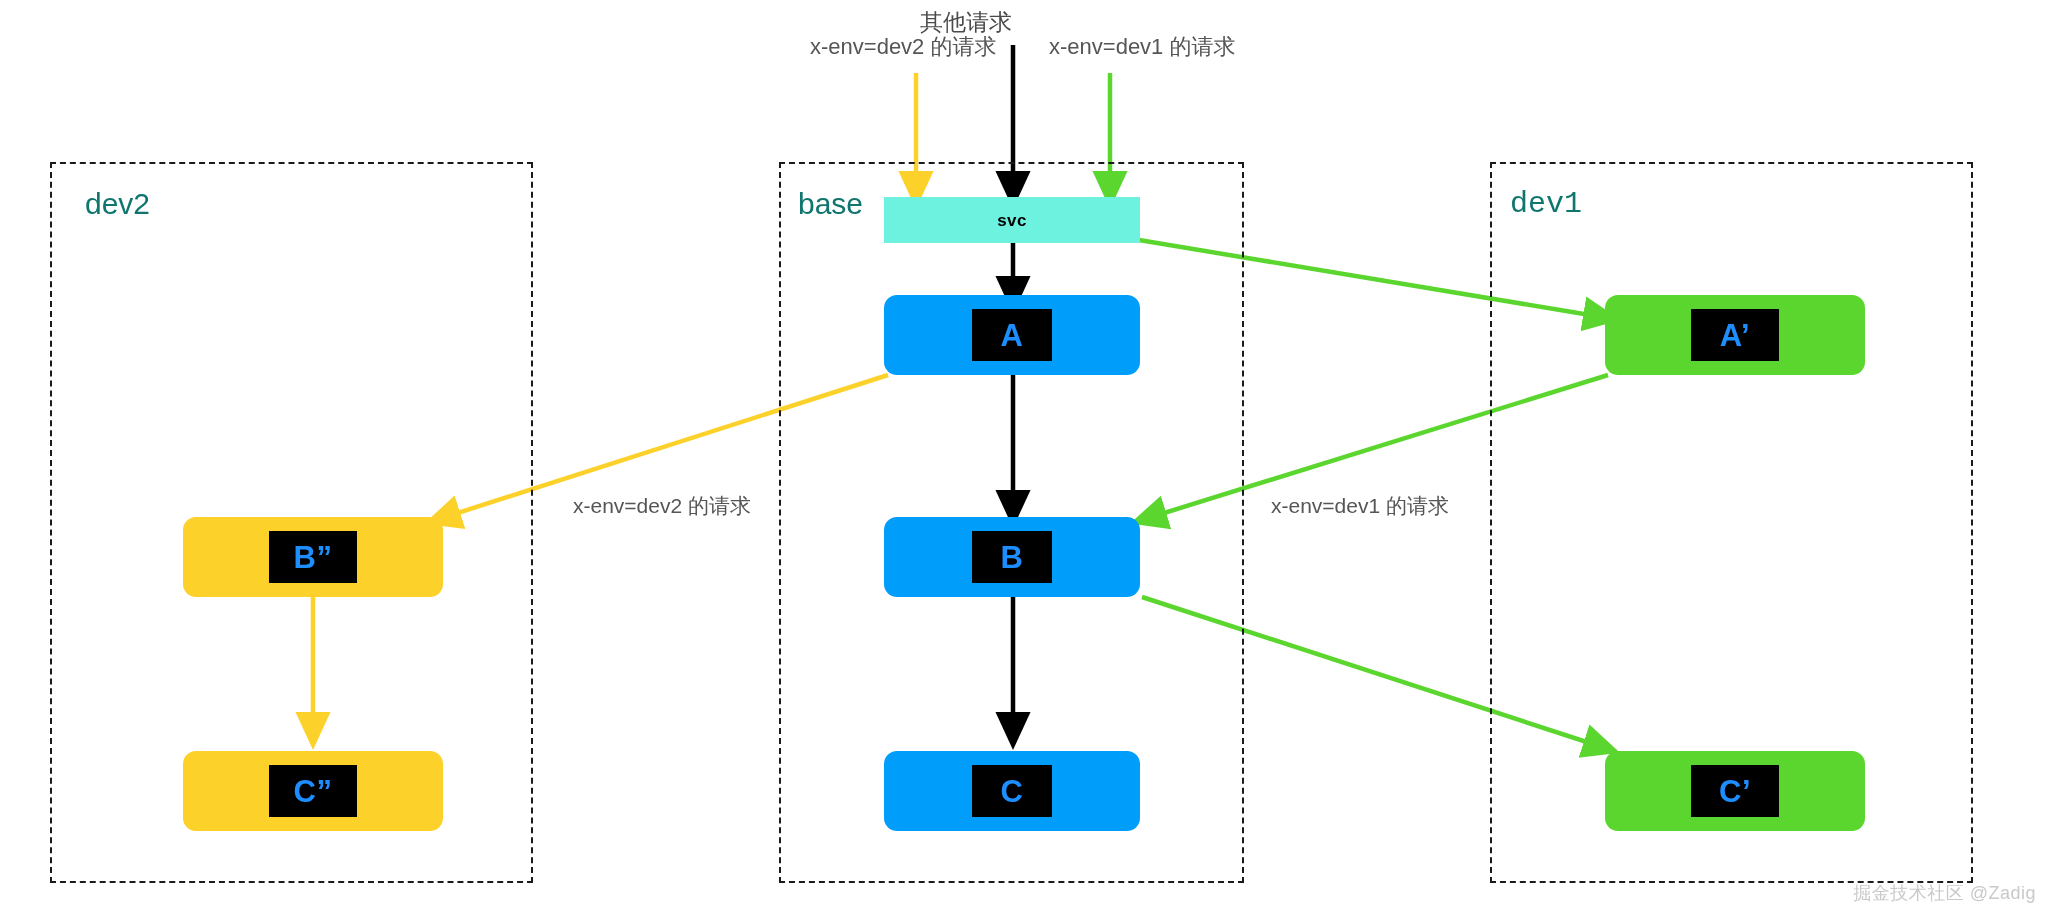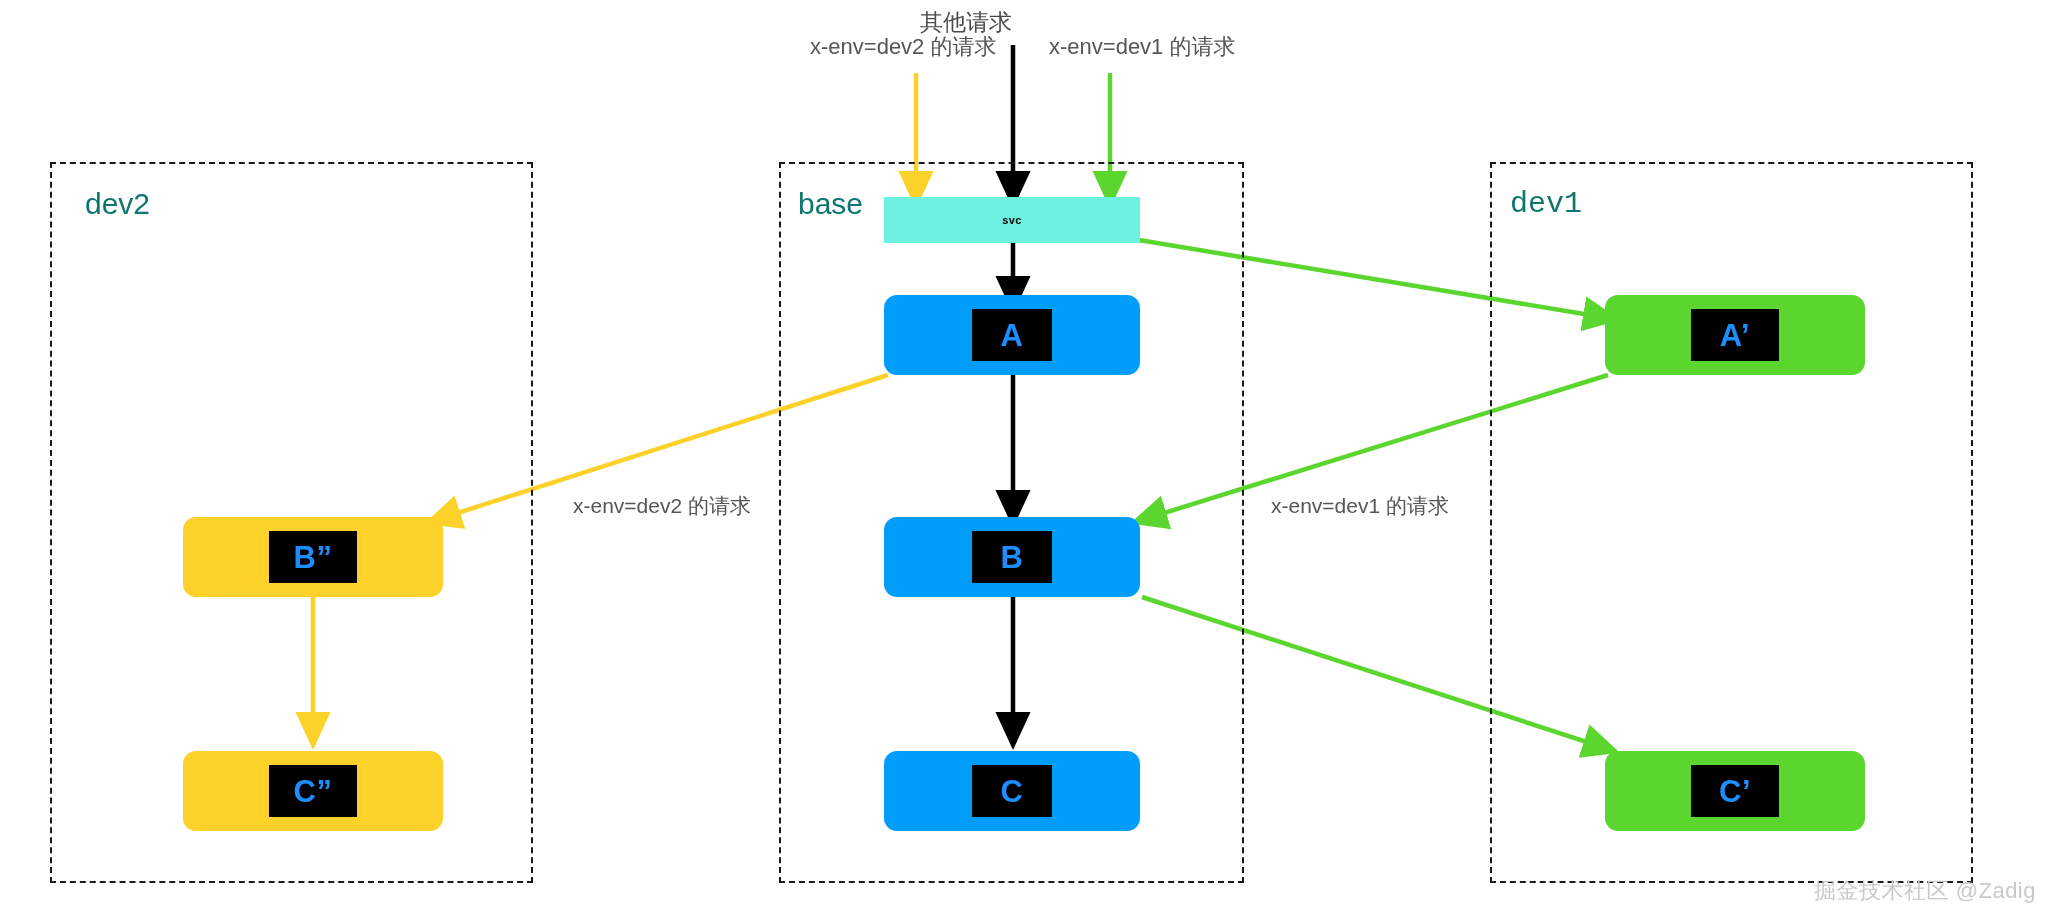--- a/index.html
+++ b/index.html
@@ -73,21 +73,21 @@
   .svc-bar {
     position: absolute;
     background: #6ef2e0;
     border-radius: 0;
     display: flex;
     align-items: center;
     justify-content: center;
   }
   .svc-bar span {
     color: #000000;
-    font-size: 11px;
+    font-size: 17px;
     font-weight: bold;
     letter-spacing: 0.4px;
     line-height: 1;
   }
 
   
   .caption {
     position: absolute;
     color: #555555;
     font-size: 22px;
@@ -105,21 +105,21 @@
     line-height: 1;
     white-space: nowrap;
   }
 
   
   .watermark {
     position: absolute;
     right: 10px;
     bottom: 12px;
     color: #c9c9c9;
-    font-size: 22px;
+    font-size: 18px;
     line-height: 1;
     white-space: nowrap;
     letter-spacing: 0.5px;
     text-align: center;
   }
 </style>
 </head>
 <body>
 
 <div id="stage">

